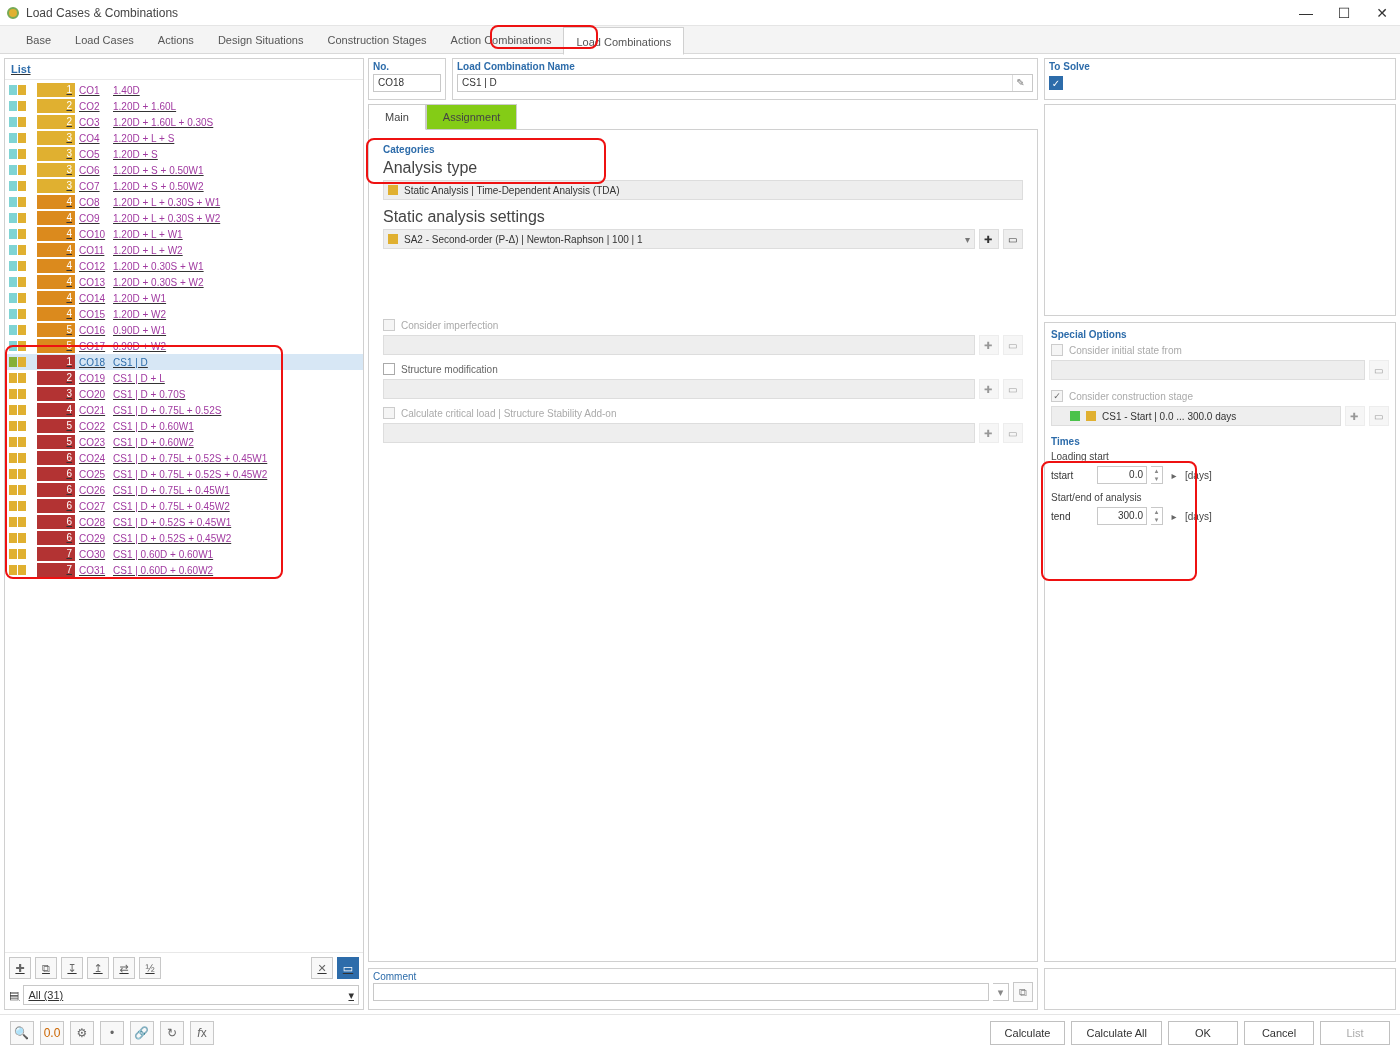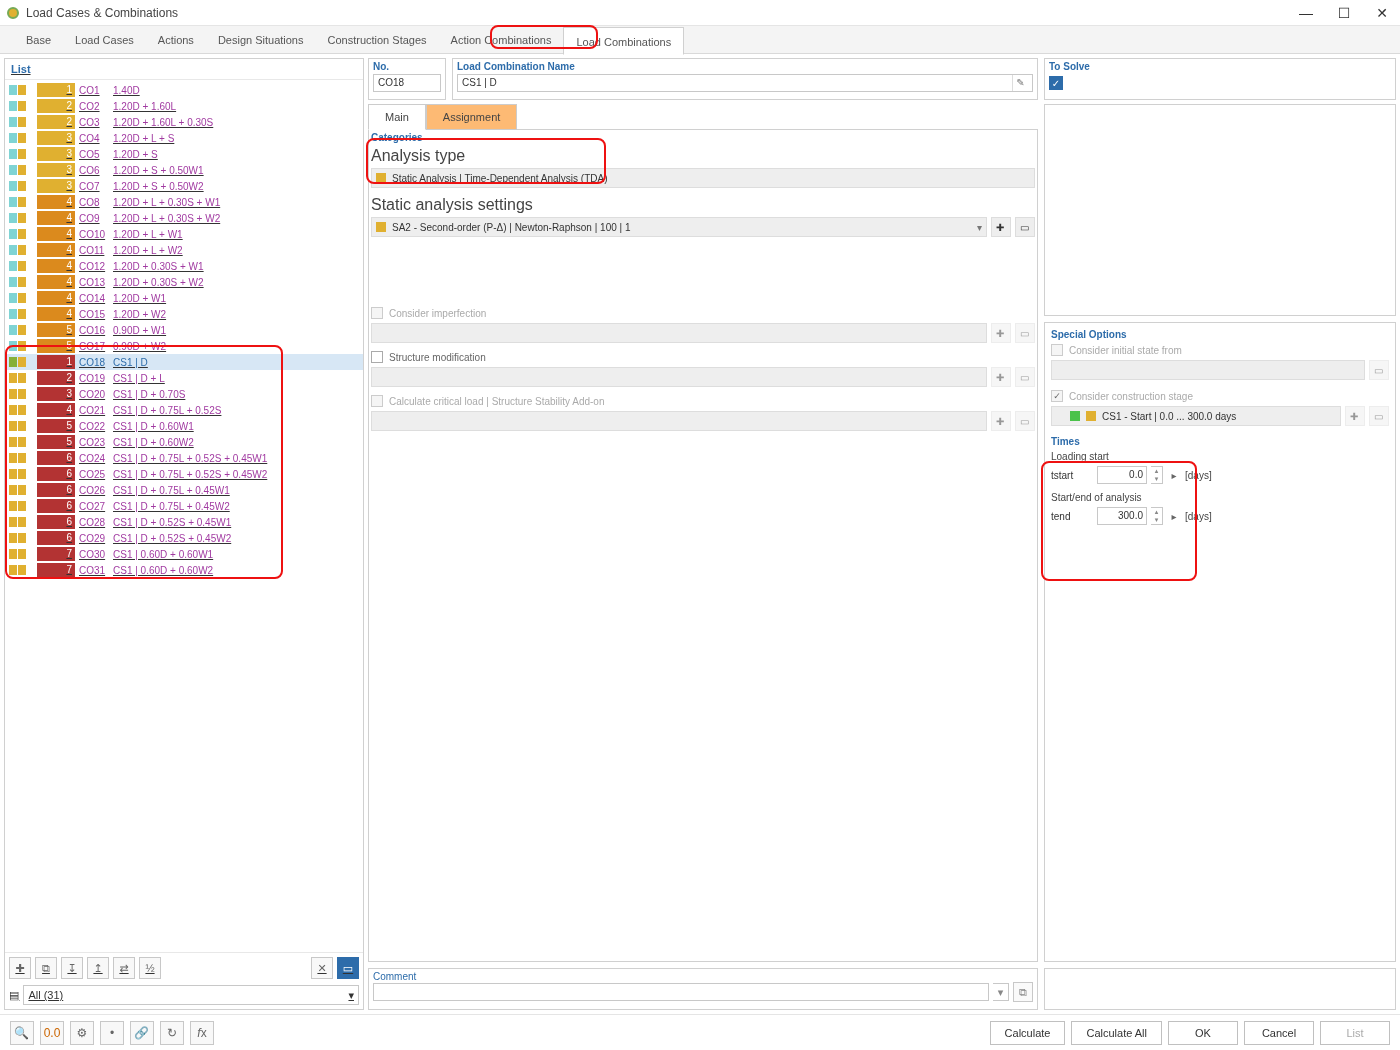--- a/index.html
+++ b/index.html
@@ -58,22 +58,22 @@
 .field.solve { width: 352px; }
 .field.solve .chk { width: 14px; height: 14px; border: 1px solid #2d6caa; background: #2d6caa; color: #fff; display: inline-flex; align-items: center; justify-content: center; font-size: 10px; margin-top: 2px; }
 
 .midrow { flex: 1; display: flex; gap: 6px; }
 .col { display: flex; flex-direction: column; }
 .col.left { flex: 1; }
 .col.right { width: 352px; }
 
 .subtabs { display: flex; height: 26px; }
 .subtab { padding: 0 16px; height: 26px; line-height: 24px; border: 1px solid #ccc; border-bottom: 1px solid #fff; font-size: 11px; color: #444; background: #fff; position: relative; z-index: 2; }
-.subtab.inactive { background: #fdba74; border-bottom: 1px solid #ccc; z-index: 1; }
-.subtabbody { border: 1px solid #d0d0d0; flex: 1; padding: 2px; margin-top: -1px; display: flex; flex-direction: column; gap: 8px; }
+.subtab.inactive { background: #84cc16; border-bottom: 1px solid #ccc; z-index: 1; }
+.subtabbody { border: 1px solid #d0d0d0; flex: 1; padding: 14px; margin-top: -1px; display: flex; flex-direction: column; gap: 8px; }
 
 .section { border: 0; }
 .section .stitle { color: #2d6caa; font-weight: bold; font-size: 10px; margin-bottom: 4px; }
 .section .subtitle { font-size: 16px; color: #444; margin-bottom: 3px; }
 .section .pill { display: flex; align-items: center; height: 20px; background: #eee; border: 1px solid #ddd; padding: 0 4px; gap: 6px; font-size: 10px; }
 .section .pill .csw { width: 10px; height: 10px; }
 .section .pill .txt { flex: 1; }
 .section .pill .arr { color: #777; }
 .section .pillrow { display: flex; align-items: center; gap: 4px; }
 .section .pillrow .pill { flex: 1; }

